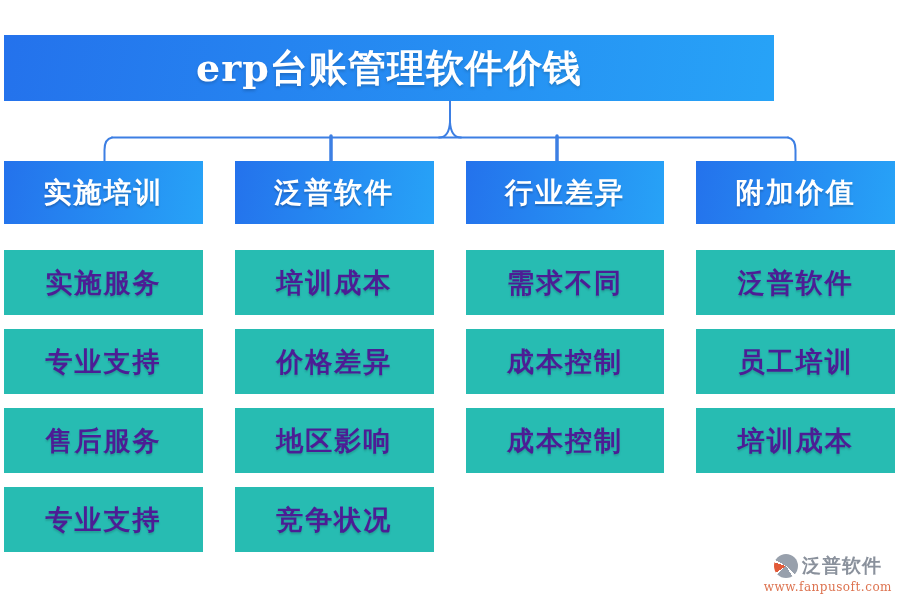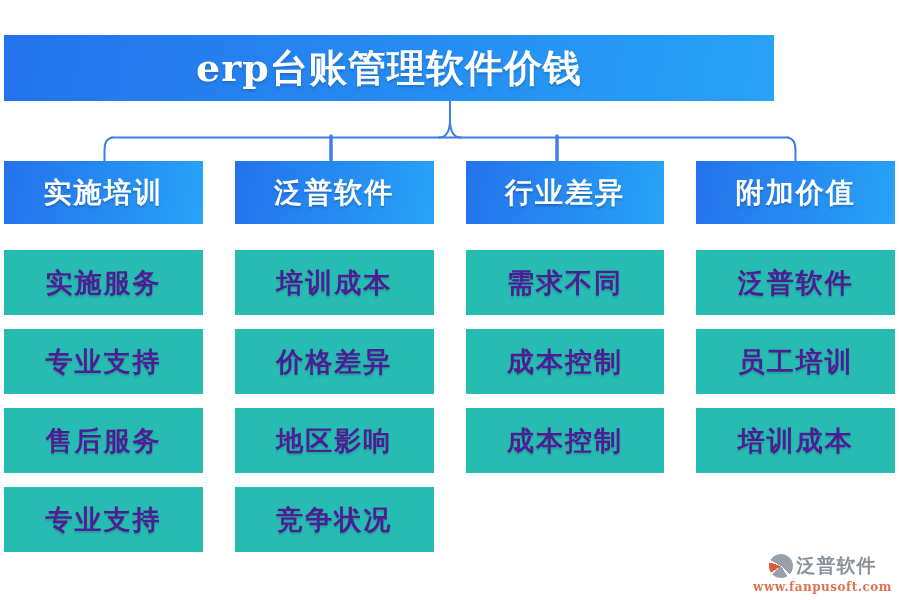--- a/index.html
+++ b/index.html
@@ -66,21 +66,21 @@
     width:24px;height:24px;border-radius:50%;
     background:conic-gradient(#98a0ac 0 135deg,#ffffff 135deg 148deg,
                #98a0ac 148deg 225deg,#ffffff 225deg 237deg,
                #e25a38 237deg 288deg,#ffffff 288deg 300deg,
                #98a0ac 300deg 360deg);
   }
   .brand-name{
     color:var(--brand-grey);font-size:19px;font-weight:700;letter-spacing:1px;
   }
   .brand-url{
-    color:var(--url-orange);font-size:12px;font-weight:700;
+    color:var(--url-orange);font-size:12px;font-weight:400;
     letter-spacing:0.5px;margin-top:1px;
     font-family:"DejaVu Serif","Liberation Serif",serif;
   }
 </style>
 </head>
 <body>
 
 <div class="banner">
   <div class="title">erp台账管理软件价钱</div>
 </div>

